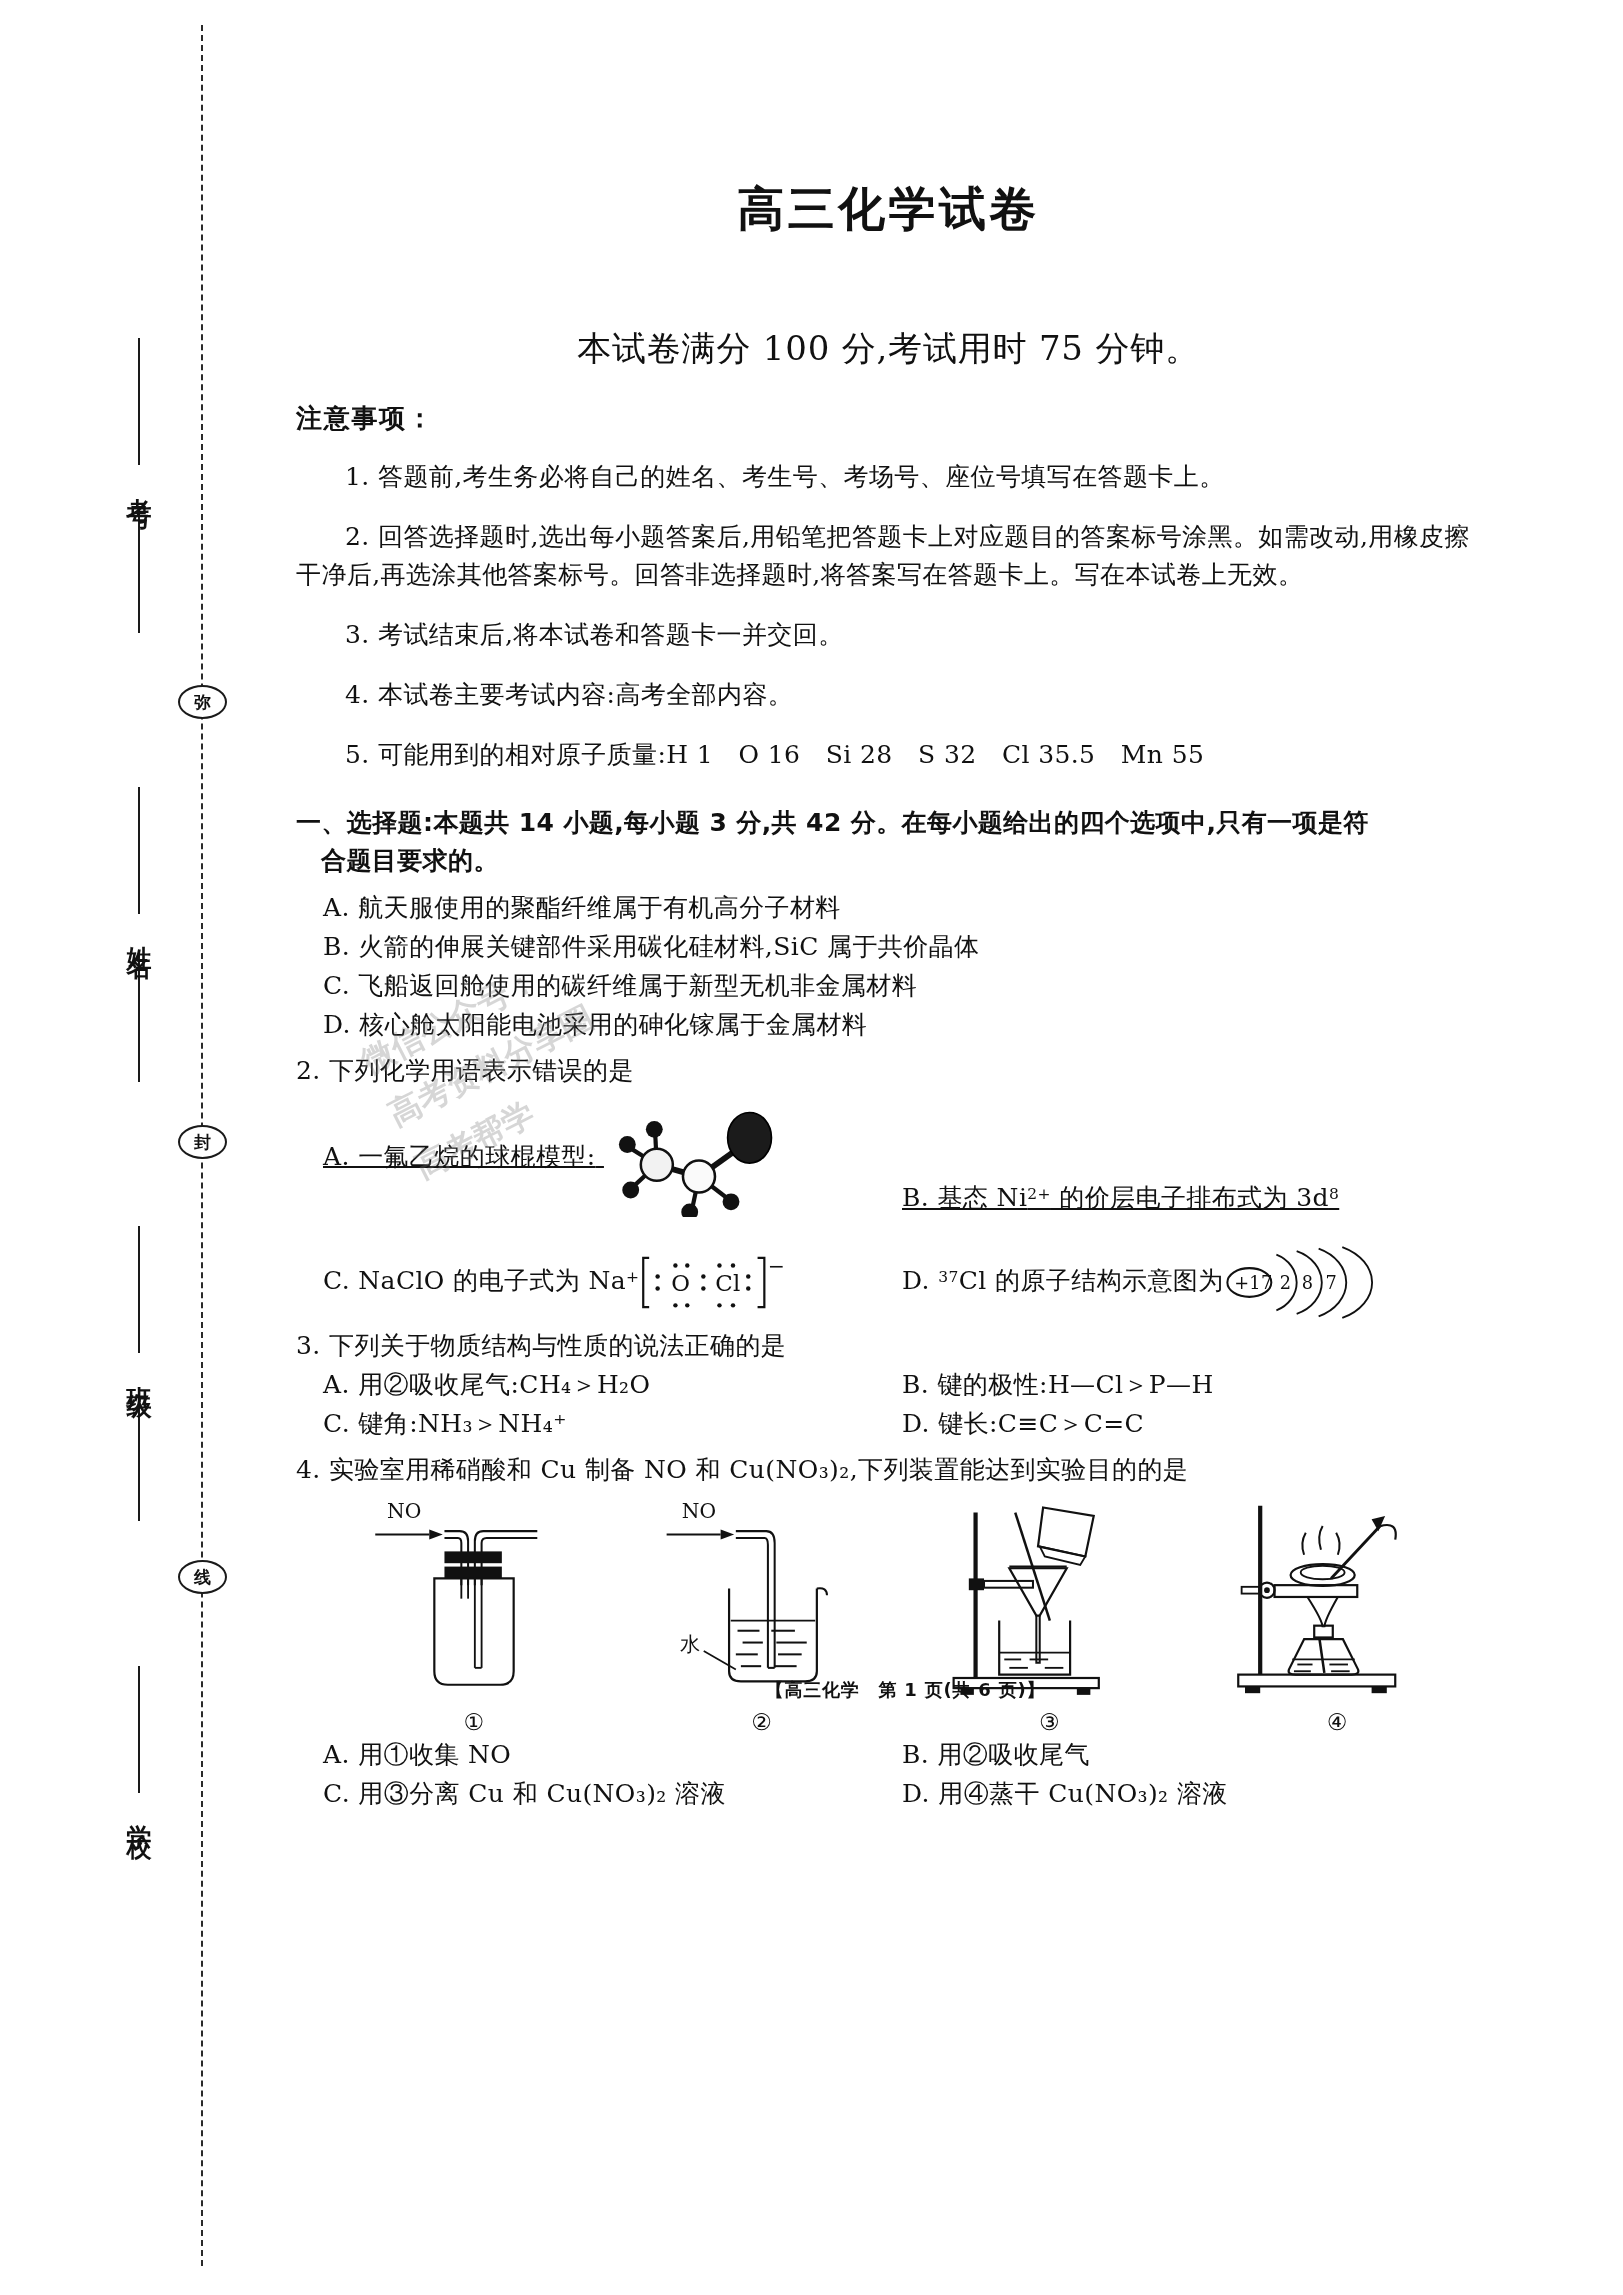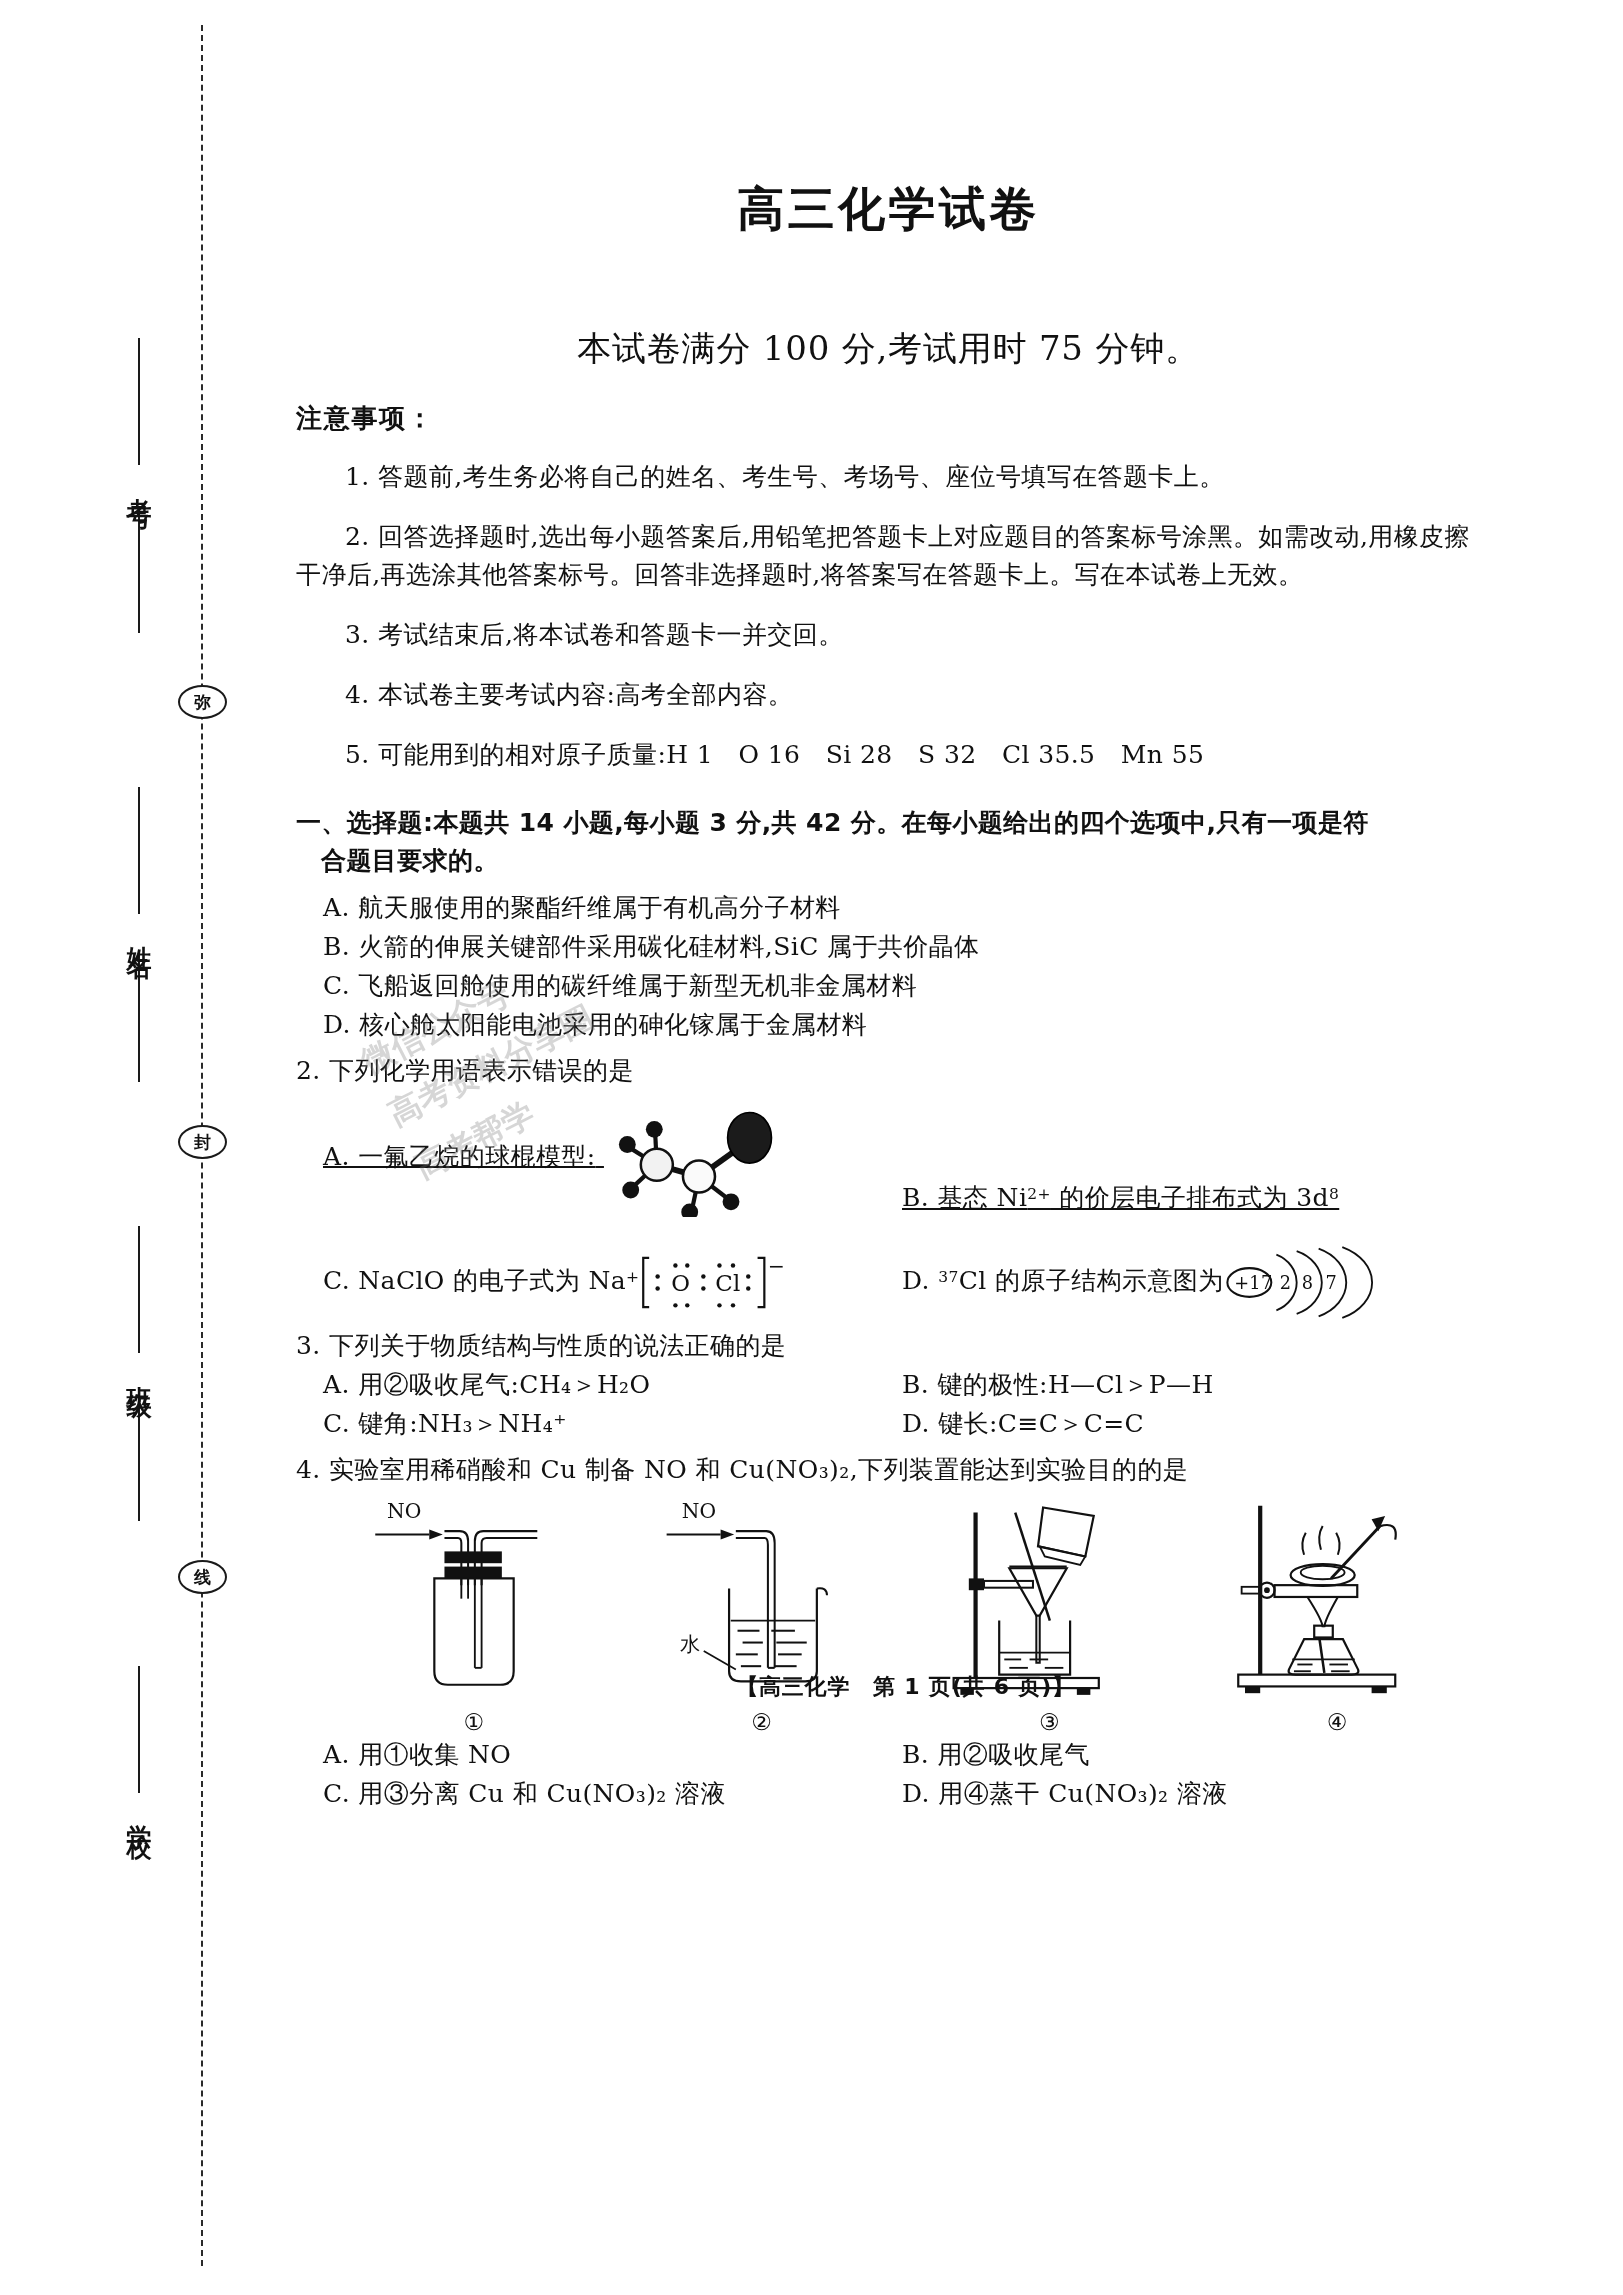--- a/index.html
+++ b/index.html
@@ -140,21 +140,21 @@
   .app-cell{ text-align:center; width:25%; }
   .app-num{
     font-size:23px; margin-top:1.7px;
     font-family:"DejaVu Sans","Liberation Sans",serif;
   }
 
   #footer{
     position:absolute; left:0; right:0; bottom:161px;
     text-align:center;
     font-family:"DejaVu Sans","Liberation Sans",sans-serif;
-    font-size:22px; font-weight:700;
+    font-size:18px; font-weight:700;
     letter-spacing:0.8px;
   }
 
   
   #watermark{
     position:absolute; left:398px; top:913px;
     width:474px; height:321px;
     pointer-events:none;
     transform:rotate(-27deg);
     opacity:.30;

